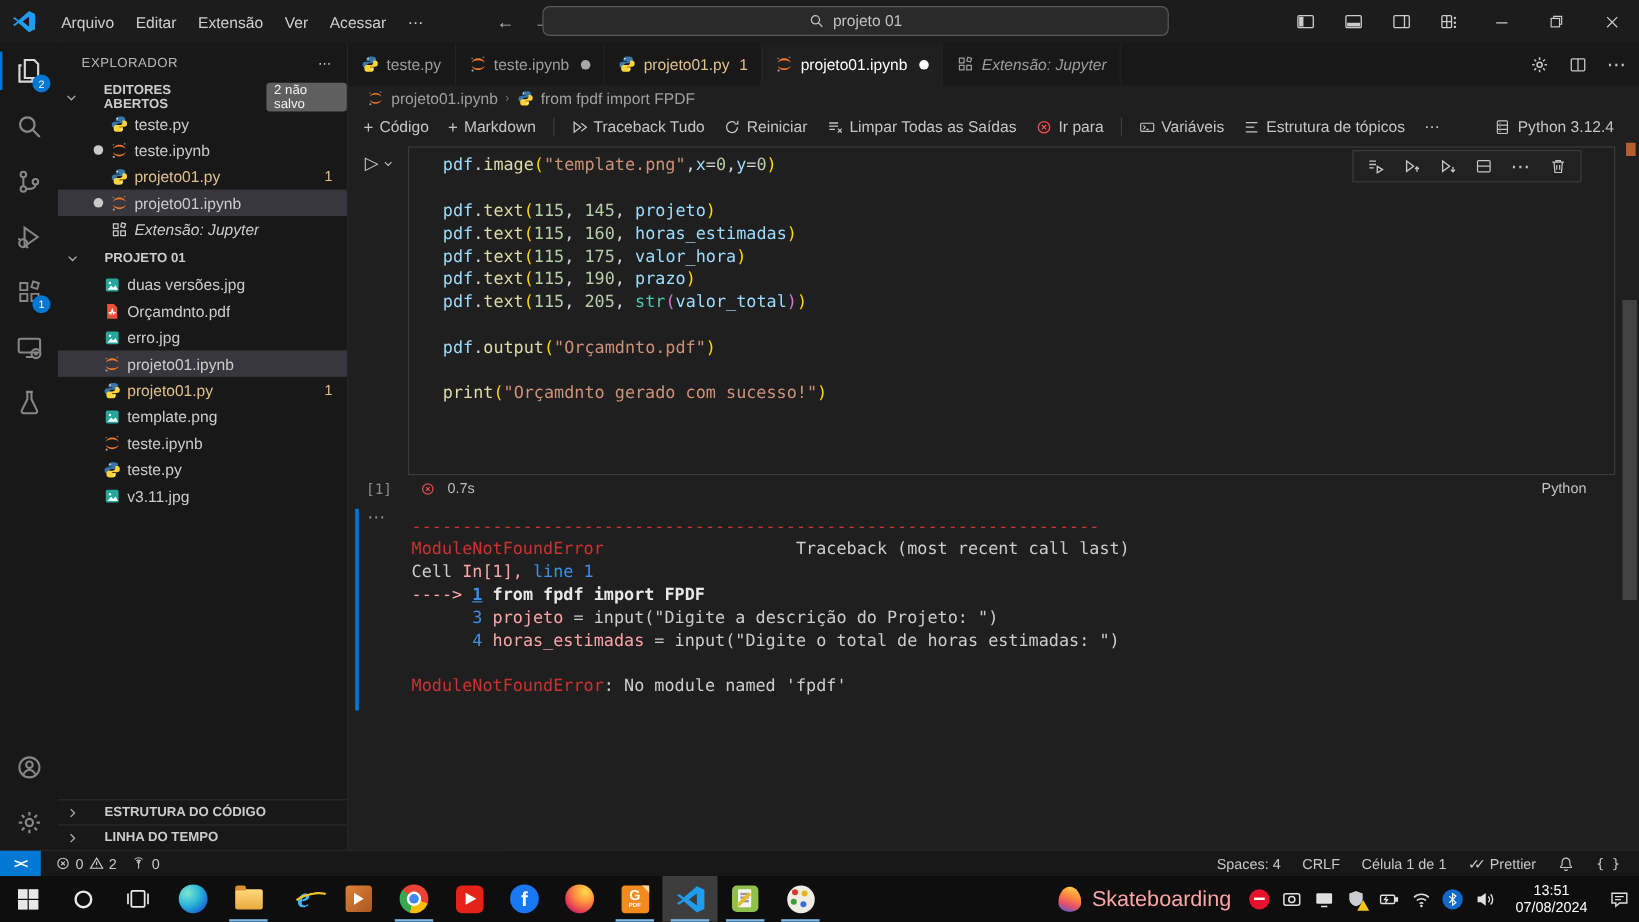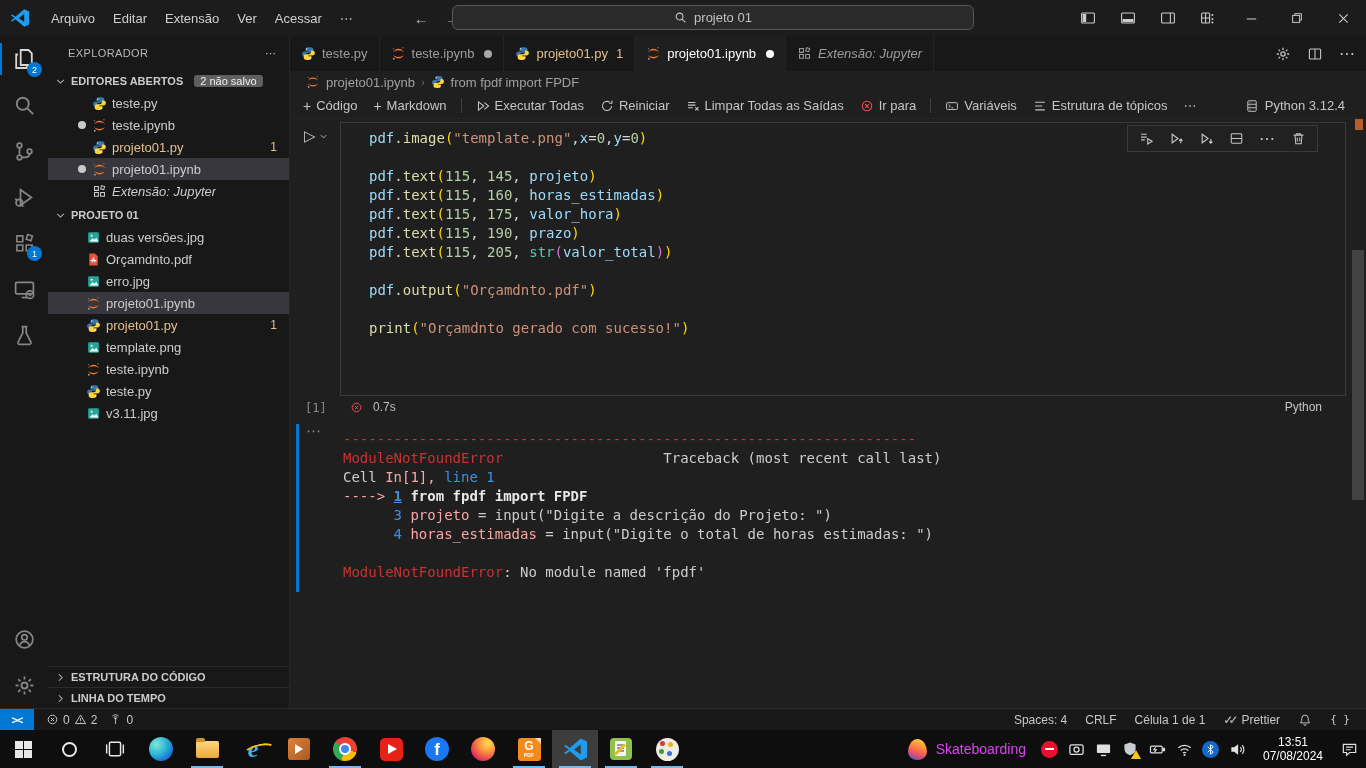--- a/index.html
+++ b/index.html
@@ -30,21 +30,21 @@
   .abadge { position:absolute; right:6px; bottom:5px; min-width:15px; height:15px; border-radius:50%;
     background:#0078d4; color:#fff; font-size:9px; display:flex; align-items:center; justify-content:center; }
   #ab-bottom { position:absolute; bottom:0; left:0; }
 
   
   #sidebar { position:fixed; left:48px; top:36px; width:242px; bottom:60px; background:#181818;
     font-size:13px; z-index:30; border-right:1px solid #252525; }
   #sb-title { height:34px; display:flex; align-items:center; padding:0 12px 0 20px; font-size:11px;
     color:#b8b8b8; letter-spacing:.4px; }
   #sb-title .dots { margin-left:auto; color:#c5c5c5; letter-spacing:1px; }
-  .sect-head { height:22px; display:flex; align-items:center; gap:3px; padding-left:4px;
+  .sect-head { height:22px; display:flex; align-items:center; gap:19px; padding-left:4px;
     font-size:11px; font-weight:bold; color:#cccccc; }
   .row { height:22px; display:flex; align-items:center; position:relative; padding-left:64px; color:#cccccc; }
   .row .dot { position:absolute; left:30px; width:8px; height:8px; border-radius:50%; background:#c9c9c9; }
   .row .fic { position:absolute; left:44px; width:15px; height:15px; }
   .row.tree { padding-left:58px; } .row.tree .fic { left:38px; }
   .row .nm { white-space:nowrap; overflow:hidden; }
   .row.sel { background:#37373d; }
   .row.mod .nm { color:#e2c08d; }
   .row .rbadge { margin-left:auto; margin-right:12px; color:#e2c08d; font-size:12px; }
   .row.it .nm { font-style:italic; }
@@ -119,21 +119,21 @@
   #sb-right { margin-left:auto; display:flex; align-items:center; gap:6px; padding-right:10px; }
   .dblcheck { letter-spacing:-5px; margin-right:4px; font-size:12px; }
 
   
   #taskbar { position:fixed; left:0; bottom:0; right:0; height:38px; background:#0e0e0e;
     display:flex; align-items:center; z-index:70; }
   .slot { width:46px; height:38px; display:flex; align-items:center; justify-content:center; position:relative; flex:none; }
   .slot.run::after { content:""; position:absolute; left:7px; right:7px; bottom:0; height:2px; background:#79b8ea; }
   .slot.activeapp { background:#3d3d3d; }
   #tray { margin-left:auto; display:flex; align-items:center; gap:9px; padding-right:4px; }
-  #tray-label { color:#d946ef; font-size:14px; margin-right:6px; }
+  #tray-label { color:#fca5a5; font-size:18px; margin-right:6px; }
   .tico { width:18px; height:18px; display:flex; align-items:center; justify-content:center; color:#e0e0e0; }
   #clock { width:76px; text-align:center; color:#fff; font-size:12px; line-height:14px; }
 
   
   .i-start { width:17px; height:17px; display:grid; grid-template-columns:8px 8px; gap:1px; }
   .i-start div { background:#e8e8e8; width:8px; height:8px; }
   .i-search { width:15px; height:15px; border:2px solid #e8e8e8; border-radius:50%; }
   .i-edge { width:24px; height:24px; border-radius:50%;
     background:radial-gradient(circle at 30% 30%, #7ee8d0, #2bb3d8 45%, #1b6fd4 75%, #174bb4); }
   .i-folder { width:23px; height:17px; position:relative; background:linear-gradient(180deg,#ffd97c,#e9a93f); border-radius:2px; }
@@ -784,21 +784,21 @@
       </div>
     <div class="tbtn">
         <span class="plus">+</span>
         <span>Markdown</span>
       </div>
     <div class="tsep"></div>
     <div class="tbtn">
         <svg class="ic" width="14" height="14">
           <use href="#s-runall"></use>
         </svg>
-        <span>Executar Todas</span>
+        <span>Traceback Tudo</span>
       </div>
     <div class="tbtn">
         <svg class="ic" width="14" height="14">
           <use href="#s-refresh"></use>
         </svg>
         <span>Reiniciar</span>
       </div>
     <div class="tbtn">
         <svg class="ic" width="14" height="14">
           <use href="#s-clearall"></use>

